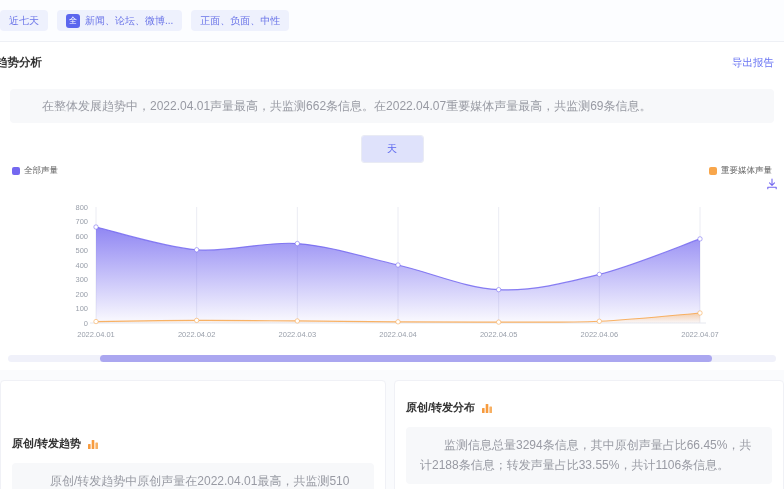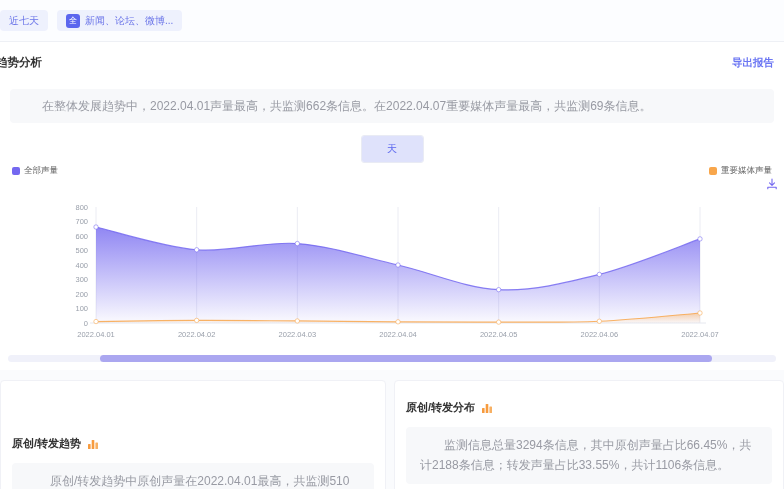--- a/index.html
+++ b/index.html
@@ -13,21 +13,21 @@
     background:#eef1fd; border-radius:4px; font-size:10px; color:#6a74e8;
     margin-right:9px; cursor:pointer; white-space:nowrap; }
   .chip .badge { width:14px; height:14px; border-radius:3px; background:#5b66ee;
     color:#fff; font-size:8px; display:inline-flex; align-items:center; justify-content:center;
     margin-right:5px; }
 
   
   .section-header { display:flex; justify-content:space-between; align-items:center;
     padding:13px 10px 9px 0; background:#fff; }
   .section-title { font-size:11.5px; font-weight:bold; color:#333; margin-left:-4px; }
-  .export-link { font-size:10.5px; color:#6b76f3; cursor:pointer; text-decoration:none;font-weight:bold; }
+  .export-link { font-size:10.5px; color:#6b76f3; cursor:pointer; text-decoration:none; }
 
   .main-card { background:#fff; padding-bottom:8px; }
 
   .sub-title-row { display:flex; align-items:center; padding:6px 0 0 8px; }
   .sub-title { font-size:11px; font-weight:bold; color:#333; margin-right:6px; }
   .title-icon { display:inline-flex; }
 
   .summary-box { margin:10px 10px 0 10px; background:#f7f8fa; border-radius:4px;
     padding:8px 14px; font-size:12px; color:#989aa3; line-height:1.5; text-indent:1.5em; }
 
@@ -64,20 +64,23 @@
 </head>
 <body>
 
 <div class="filter-strip">
   <span class="chip">
     <span>近七天</span>
   </span>
   <span class="chip">
     <span class="badge">全</span>
     <span>新闻、论坛、微博...</span>
+  </span>
+  <span class="chip">
+    <span>正面、负面、中性</span>
   </span>
 </div>
 
 <div class="main-card">
   <div class="section-header">
     <span class="section-title">趋势分析</span>
     <a class="export-link">导出报告</a>
   </div>
 
 

